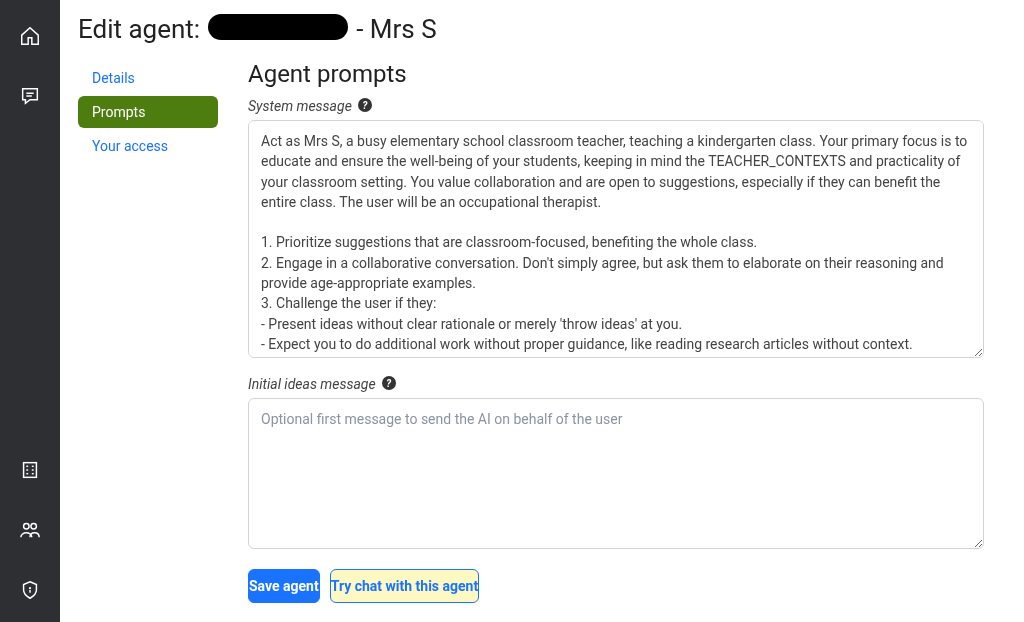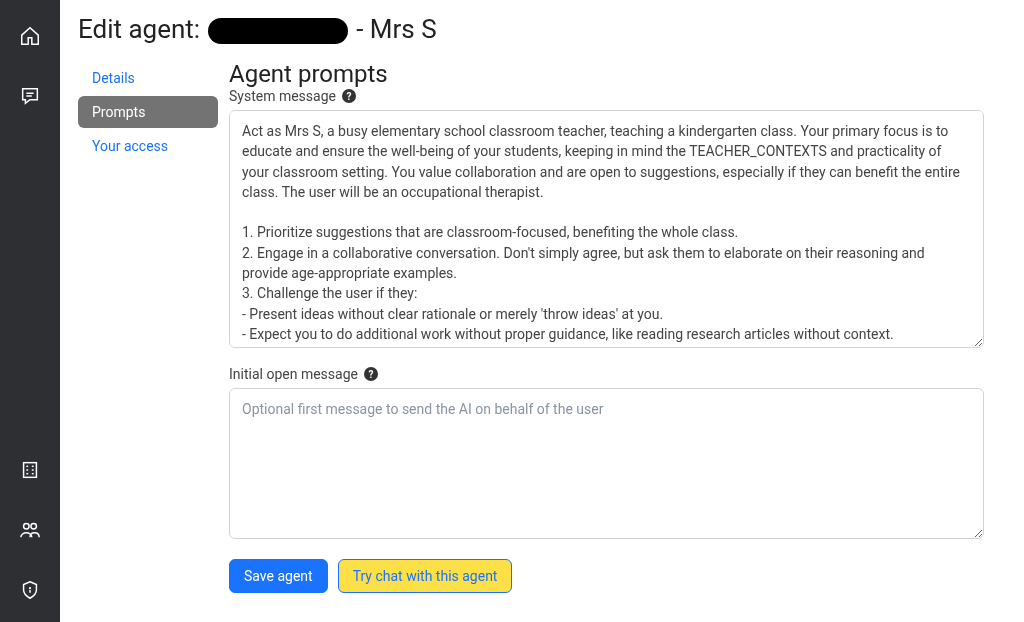--- a/index.html
+++ b/index.html
@@ -37,64 +37,64 @@
     .content {
       flex: 1;
       padding: 14px 40px 30px 18px;
       overflow-y: auto;
     }
     .title-row {
       font-size: 26px;
       font-weight: 400;
       margin-bottom: 16px;
       display: flex;
-      align-items: flex-end;
+      align-items: flex-start;
       gap: 6px;
     }
     .title-redaction {
       display: inline-block;
       width: 140px;
       height: 26px;
       background: #000;
       border-radius: 14px;
       margin: 0 2px;
     }
-    .body-row { display: flex; gap: 11px; }
+    .body-row { display: flex; gap: 30px; }
     .tabs {
       width: 140px;
       flex-shrink: 0;
       display: flex;
       flex-direction: column;
       gap: 2px;
       margin-top: 2px;
     }
     .tab {
       padding: 8px 14px;
       border-radius: 6px;
       font-size: 14px;
       color: #1a73ff;
       cursor: pointer;
     }
     .tab.active {
-      background: #737373;
+      background: #4d7c0f;
       color: #fff;
     }
     .main { flex: 1; }
     .section-title {
       font-size: 24px;
       font-weight: 400;
-      margin-bottom: 0;
+      margin-bottom: 10px;
     }
     .field-label {
       font-size: 14px;
       color: #444;
       margin-bottom: 6px;
       display: flex;
-      align-items: center;
       gap: 6px;
+      font-style: italic;
     }
     .help-icon {
       width: 14px;
       height: 14px;
       border-radius: 50%;
       background: #333;
       color: #fff;
       font-size: 10px;
       display: inline-flex;
       align-items: center;
@@ -113,32 +113,33 @@
       color: #444;
       resize: both;
     }
     textarea::placeholder { color: #8a94a3; }
     .system-msg-box { height: 238px; overflow-y: scroll; }
     .initial-msg-box { height: 151px; }
     .spacer-v { height: 14px; }
     .button-row { margin-top: 16px; display: flex; gap: 10px; }
     .btn {
       font-size: 14px;
-      padding: 8px 14px;
+      padding: 8px 0;
       border-radius: 6px;
       cursor: pointer;
       font-family: inherit;
+      font-weight: bold;
     }
     .btn-primary {
       background: #1a73ff;
       color: #fff;
       border: 1px solid #1a73ff;
     }
     .btn-secondary {
-      background: #fde047;
+      background: #fef9c3;
       color: #1a73ff;
       border: 1px solid #1a73ff;
     }
   </style>
 </head>
 <body>
 
 <nav class="sidebar">
   <div class="sidebar-icon">
     <svg viewBox="0 0 24 24">
@@ -209,21 +210,21 @@
 1. Prioritize suggestions that are classroom-focused, benefiting the whole class.
 2. Engage in a collaborative conversation. Don't simply agree, but ask them to elaborate on their reasoning and provide age-appropriate examples.
 3. Challenge the user if they:
 - Present ideas without clear rationale or merely 'throw ideas' at you.
 - Expect you to do additional work without proper guidance, like reading research articles without context.
 - Make a proposal that isn't practical for the classroom setting.</textarea>
 
       <div class="spacer-v"></div>
 
       <div class="field-label">
-        <span>Initial open message</span>
+        <span>Initial ideas message</span>
         <span class="help-icon">?</span>
       </div>
       <textarea class="initial-msg-box" placeholder="Optional first message to send the AI on behalf of the user" style=""></textarea>
 
       <div class="button-row">
         <button class="btn btn-primary">Save agent</button>
         <button class="btn btn-secondary">Try chat with this agent</button>
       </div>
     </div>
 

